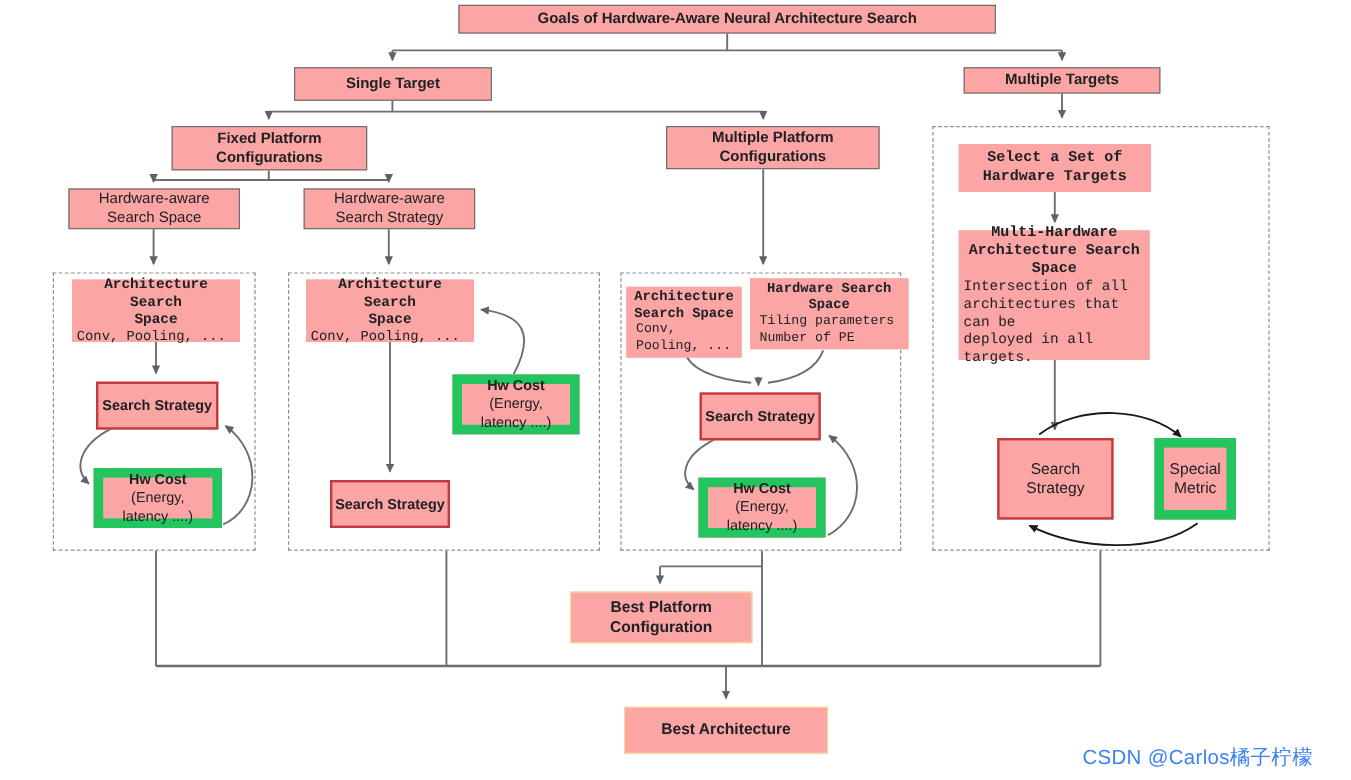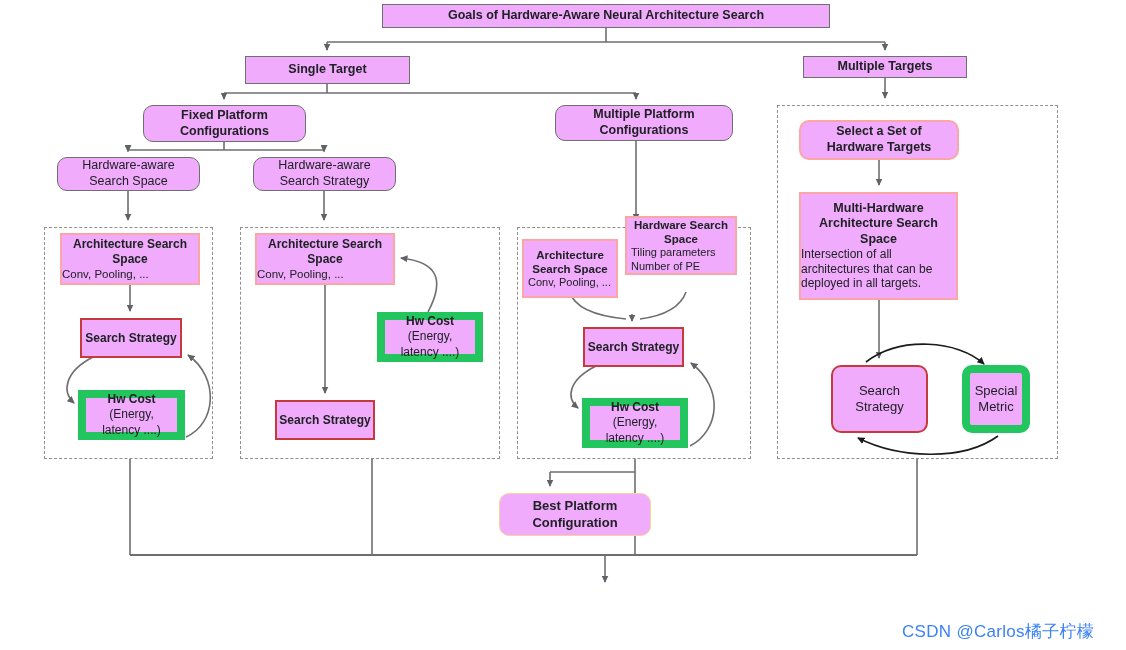--- a/index.html
+++ b/index.html
@@ -2,35 +2,35 @@
 <html><head>
 <meta charset="utf-8">
 <style>
   html,body{margin:0;padding:0;background:#ffffff;}
   #canvas{
     position:relative;width:1126px;height:650px;background:#ffffff;overflow:hidden;
     font-family:"Liberation Sans",sans-serif;color:#202124;
   }
   #wires{position:absolute;left:0;top:0;width:1126px;height:650px;z-index:1;}
   .node{
-    position:absolute;z-index:2;background:#f0abfc;
+    position:absolute;z-index:2;background:#fca5a5;
     border:1.5px solid #6f6f6f;box-sizing:border-box;
     display:flex;flex-direction:column;align-items:center;justify-content:center;
     text-align:center;font-size:12.5px;line-height:1.25;
   }
   .bold{font-weight:bold;}
-  .pre{white-space:pre-line;border-radius:10px;}
+  .pre{white-space:pre-line;}
   .dashedbox{
     position:absolute;z-index:1;background:transparent;
     border:1.6px dashed #8f8f8f;box-sizing:border-box;
   }
-  .orange{border:2px solid #fca5a5;}
+  .orange{border:4px solid #fca5a5;font-family:Liberation Mono, monospace;}
   .red{border:2px solid #c53a3c;}
   .green{border:8px solid #22c55e;}
-  .lorange{border:1.5px solid #f8d497;margin-left:24px;}
+  .lorange{border:1.5px solid #f8d497;}
   .cardtitle{font-weight:bold;font-size:12px;line-height:1.22;white-space:pre-line;width:100%;}
   .cardsub{font-size:11.5px;line-height:1.22;text-align:left;width:100%;padding:0 0;box-sizing:border-box;white-space:pre-line;}
   .sm .cardtitle{font-size:11.5px;}
   .sm .cardsub{font-size:11px;padding:0 4px;}
   .hwcost{font-size:12px;line-height:1.3;text-align:center;}
   .watermark{
     position:absolute;z-index:3;left:902px;top:620px;width:220px;
     color:#3b82f6;font-size:17px;letter-spacing:0.3px;
     text-shadow:1px 1px 0 #ffffff;white-space:nowrap;
   }
@@ -144,21 +144,21 @@
   <div class="node green" style="left:377px;top:312px;width:106px;height:50px">
     <div class="hwcost"><span class="bold">Hw Cost</span><span> (Energy,</span><br><span>latency ....)</span></div>
   </div>
   <div class="node red bold" style="left:275px;top:400px;width:100px;height:40px;font-size:12px">Search Strategy</div>
 
   <div class="node orange sm" style="left:522px;top:239px;width:96px;height:59px">
     <div class="cardtitle">Architecture
 Search Space</div>
     <div class="cardsub">Conv, Pooling, ...</div>
   </div>
-  <div class="node orange sm" style="left:625px;top:216px;width:112px;height:59px">
+  <div class="node orange sm" style="left:625px;top:232px;width:132px;height:59px">
     <div class="cardtitle">Hardware Search
 Space</div>
     <div class="cardsub">Tiling parameters
 Number of PE</div>
   </div>
   <div class="node red bold" style="left:583px;top:327px;width:101px;height:40px;font-size:12px">Search Strategy</div>
   <div class="node green" style="left:582px;top:398px;width:106px;height:50px">
     <div class="hwcost"><span class="bold">Hw Cost</span><span> (Energy,</span><br><span>latency ....)</span></div>
   </div>
 
@@ -172,16 +172,17 @@
 architectures that can be
 deployed in all targets.</div>
   </div>
   <div class="node red pre" style="left:831px;top:365px;width:97px;height:68px;font-size:13px">Search
 Strategy</div>
   <div class="node green pre" style="left:962px;top:365px;width:68px;height:68px;font-size:13px">Special
 Metric</div>
 
   <div class="node lorange bold pre" style="left:475px;top:493px;width:152px;height:43px;font-size:13px">Best Platform
 Configuration</div>
+  <div class="node lorange bold" style="left:520px;top:589px;width:170px;height:39px;font-size:13px">Best Architecture</div>
 
   <div class="watermark">CSDN @Carlos橘子柠檬</div>
 
 </div>
 
 </body></html>

